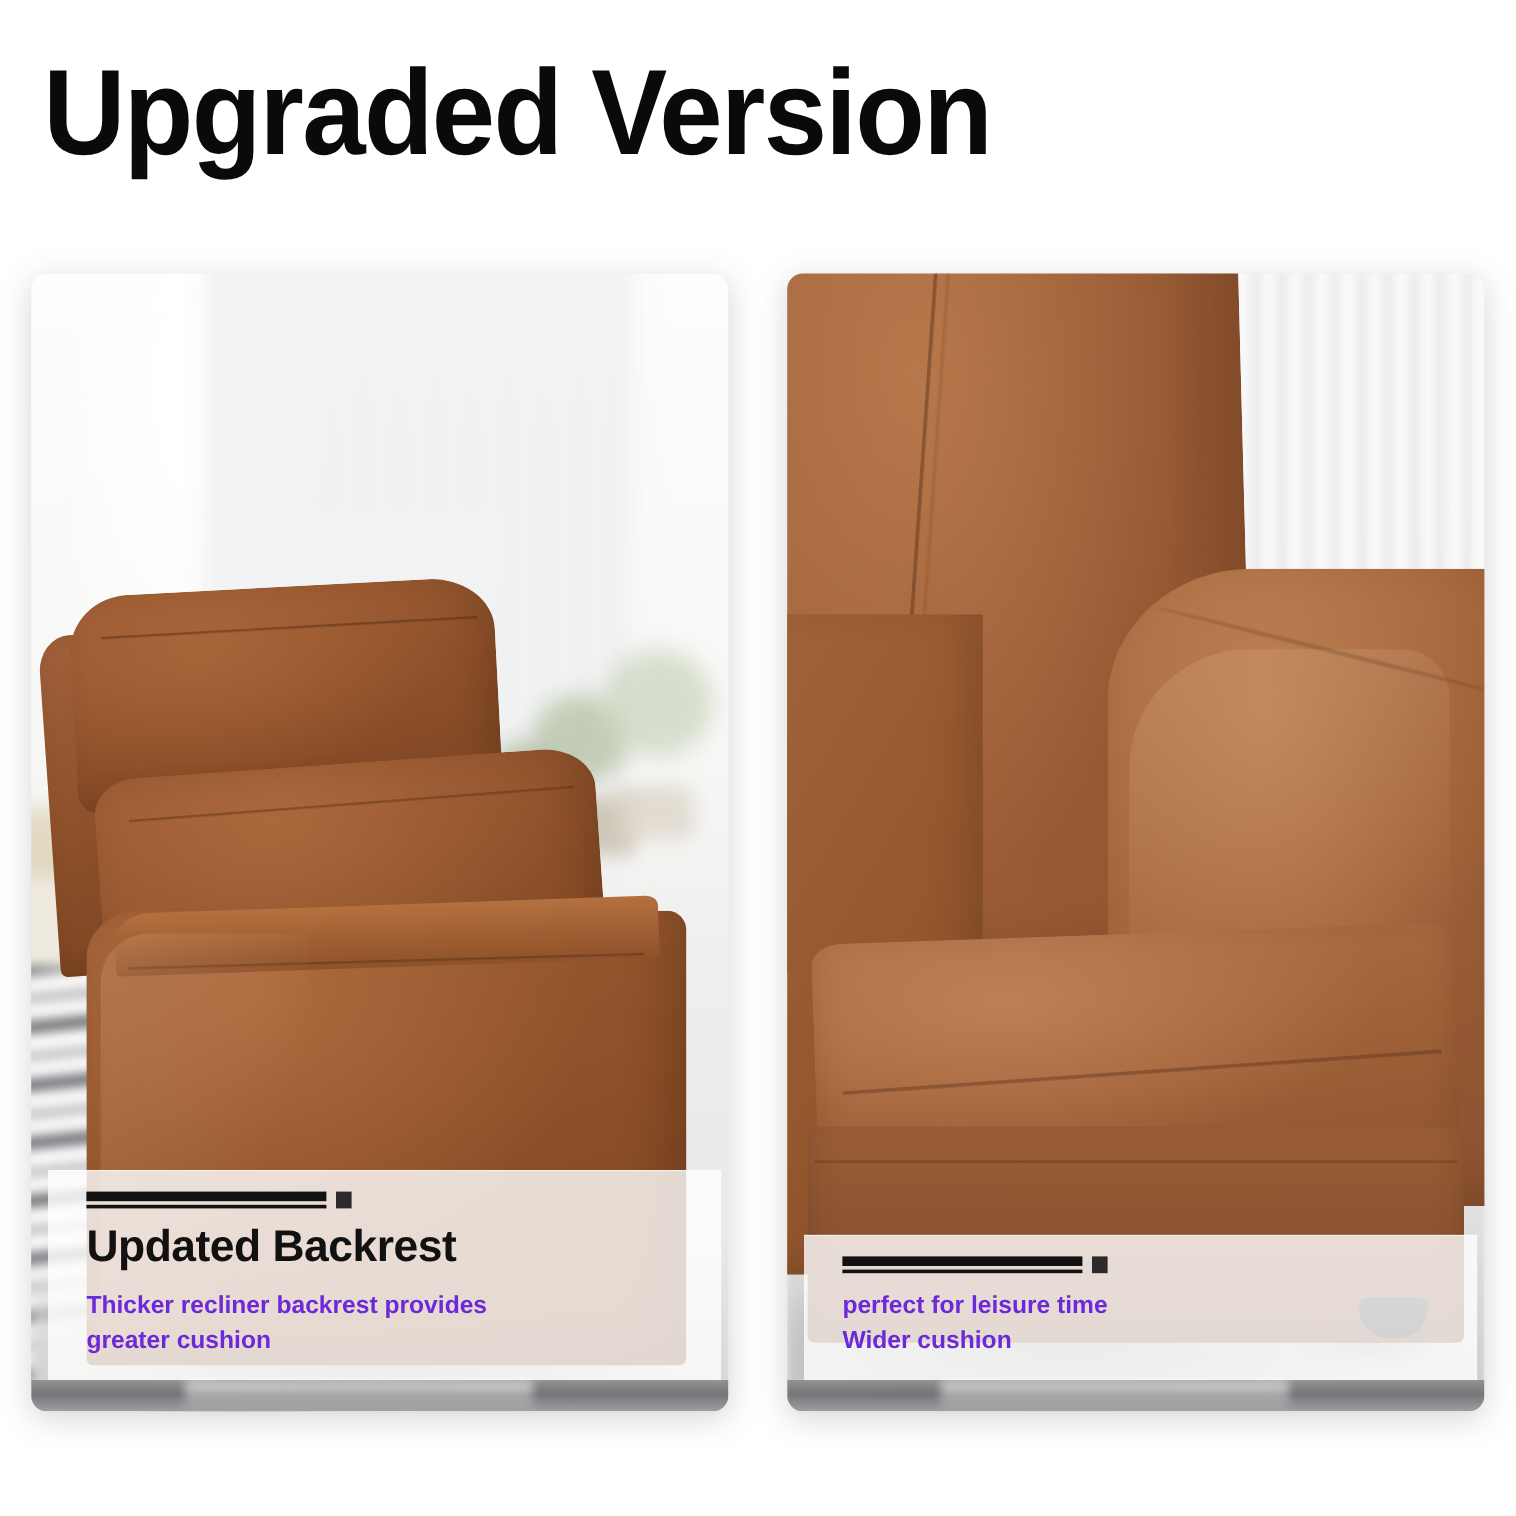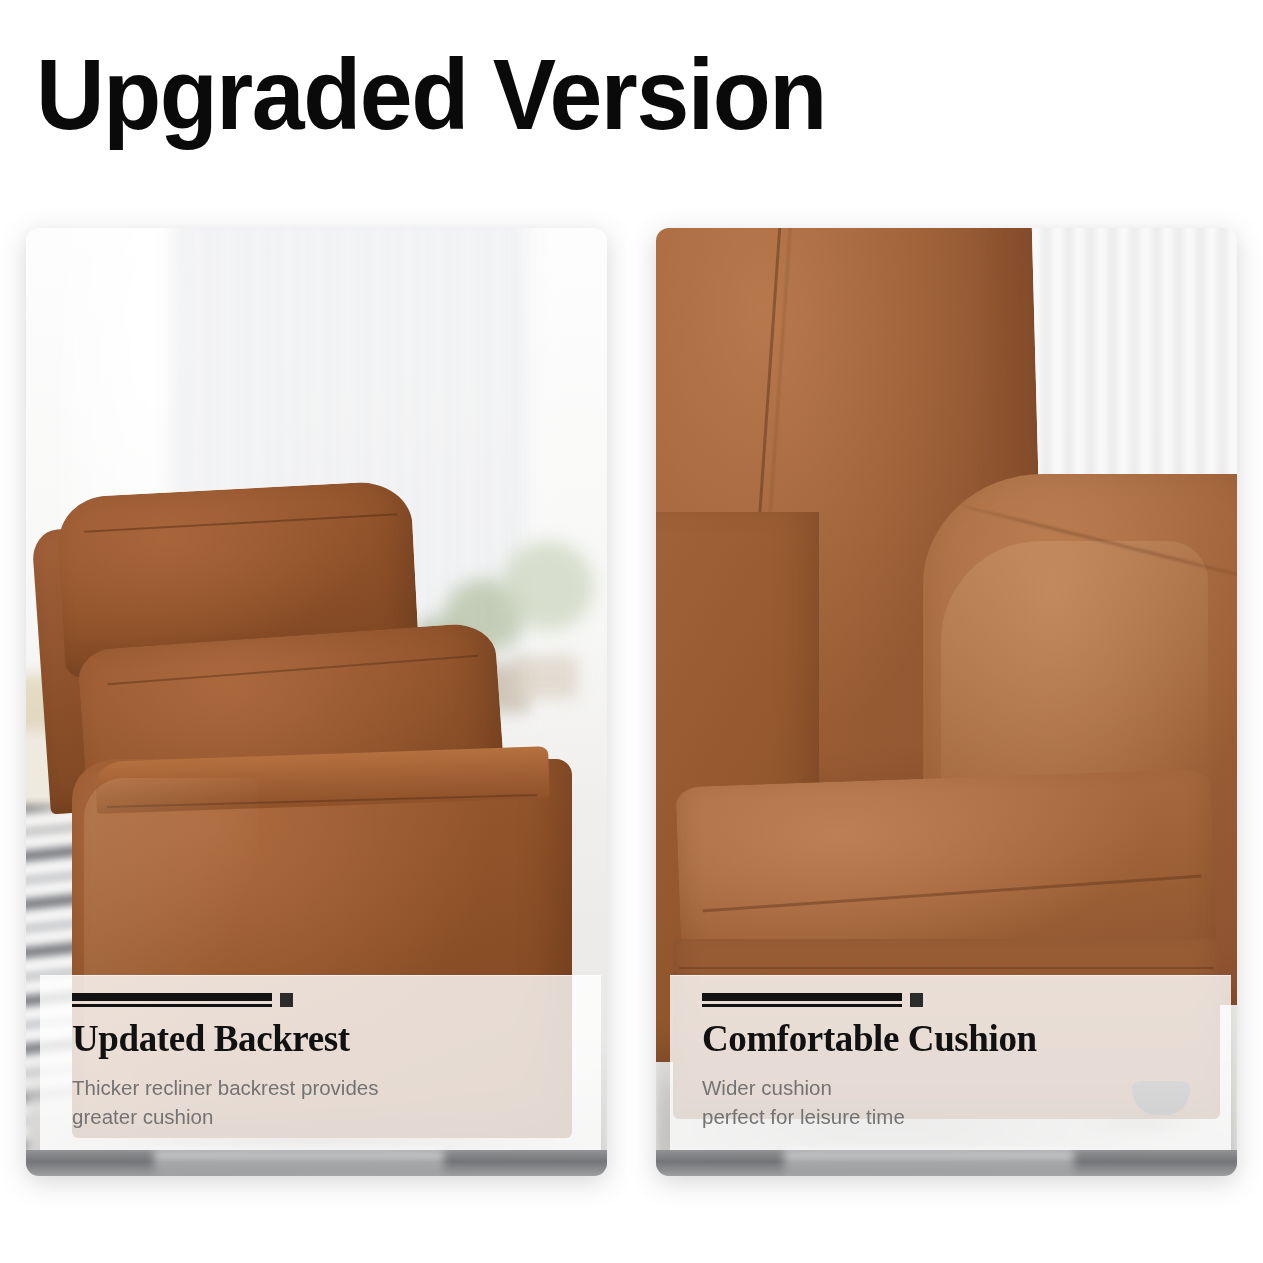--- a/index.html
+++ b/index.html
@@ -340,27 +340,26 @@
     background:#2b2b2b;
   }
   .cap-title{
     margin:0 0 14px 32px;
     font-size:37px;
     font-weight:bold;
     letter-spacing:-0.4px;
     color:#111111;
     line-height:1.08;
     white-space:nowrap;
-    font-family:Liberation Serif, serif;
   }
   .cap-body{
     margin:0 0 0 32px;
     font-size:20.5px;
-    font-weight:normal;
-    color:#737373;
+    font-weight:bold;
+    color:#6d28d9;
     line-height:1.45;
   }
 
   
   .panel-footband{
     position:absolute;
     left:0; right:0; bottom:0; height:26px;
     background:linear-gradient(180deg,#8d8f91 0%,#6f7174 45%,#9a9c9e 100%);
     opacity:.95;
   }
@@ -451,24 +450,23 @@
         <div class="rc-leg"></div>
       </div>
     </div>
 
     <div class="caption-card">
       <div class="cap-rule">
         <span class="bar-thick"></span>
         <span class="bar-thin"></span>
         <span class="bar-sq"></span>
       </div>
-      <div class="cap-title">Comfortable Cushion</div>
       <div class="cap-body">
+        <div>perfect for leisure time</div>
         <div>Wider cushion</div>
-        <div>perfect for leisure time</div>
       </div>
     </div>
 
     <div class="panel-footband"></div>
     <div class="panel-footglow"></div>
   </div>
 
 </div>
 
 </body></html>

